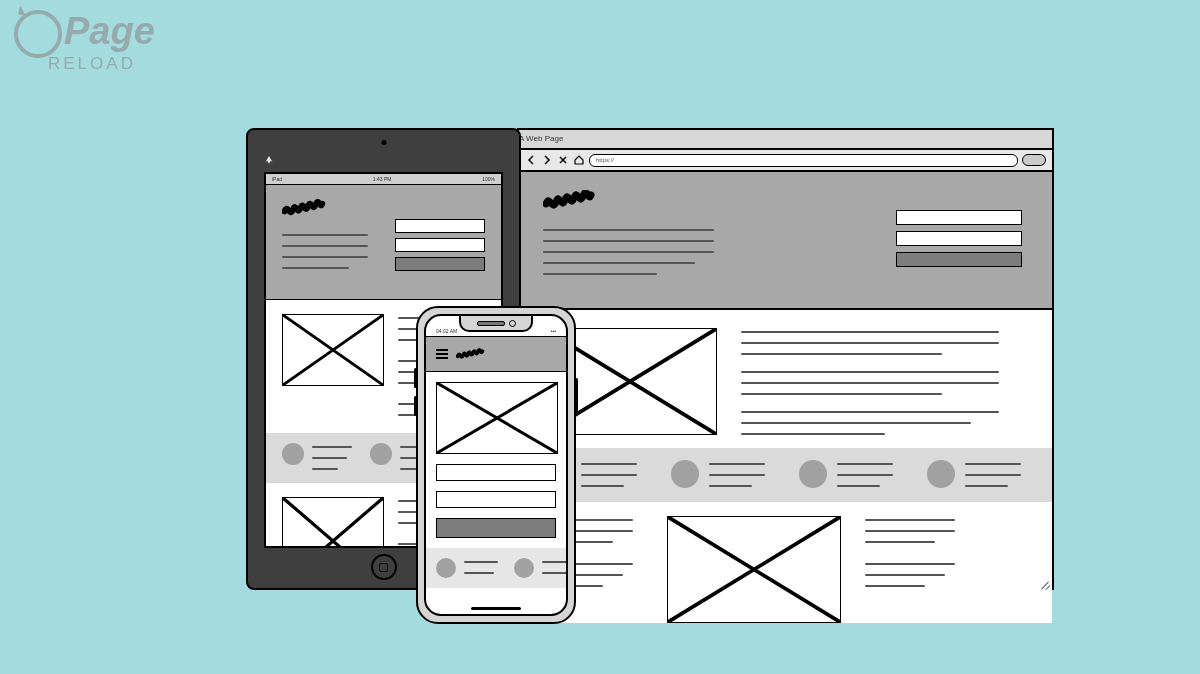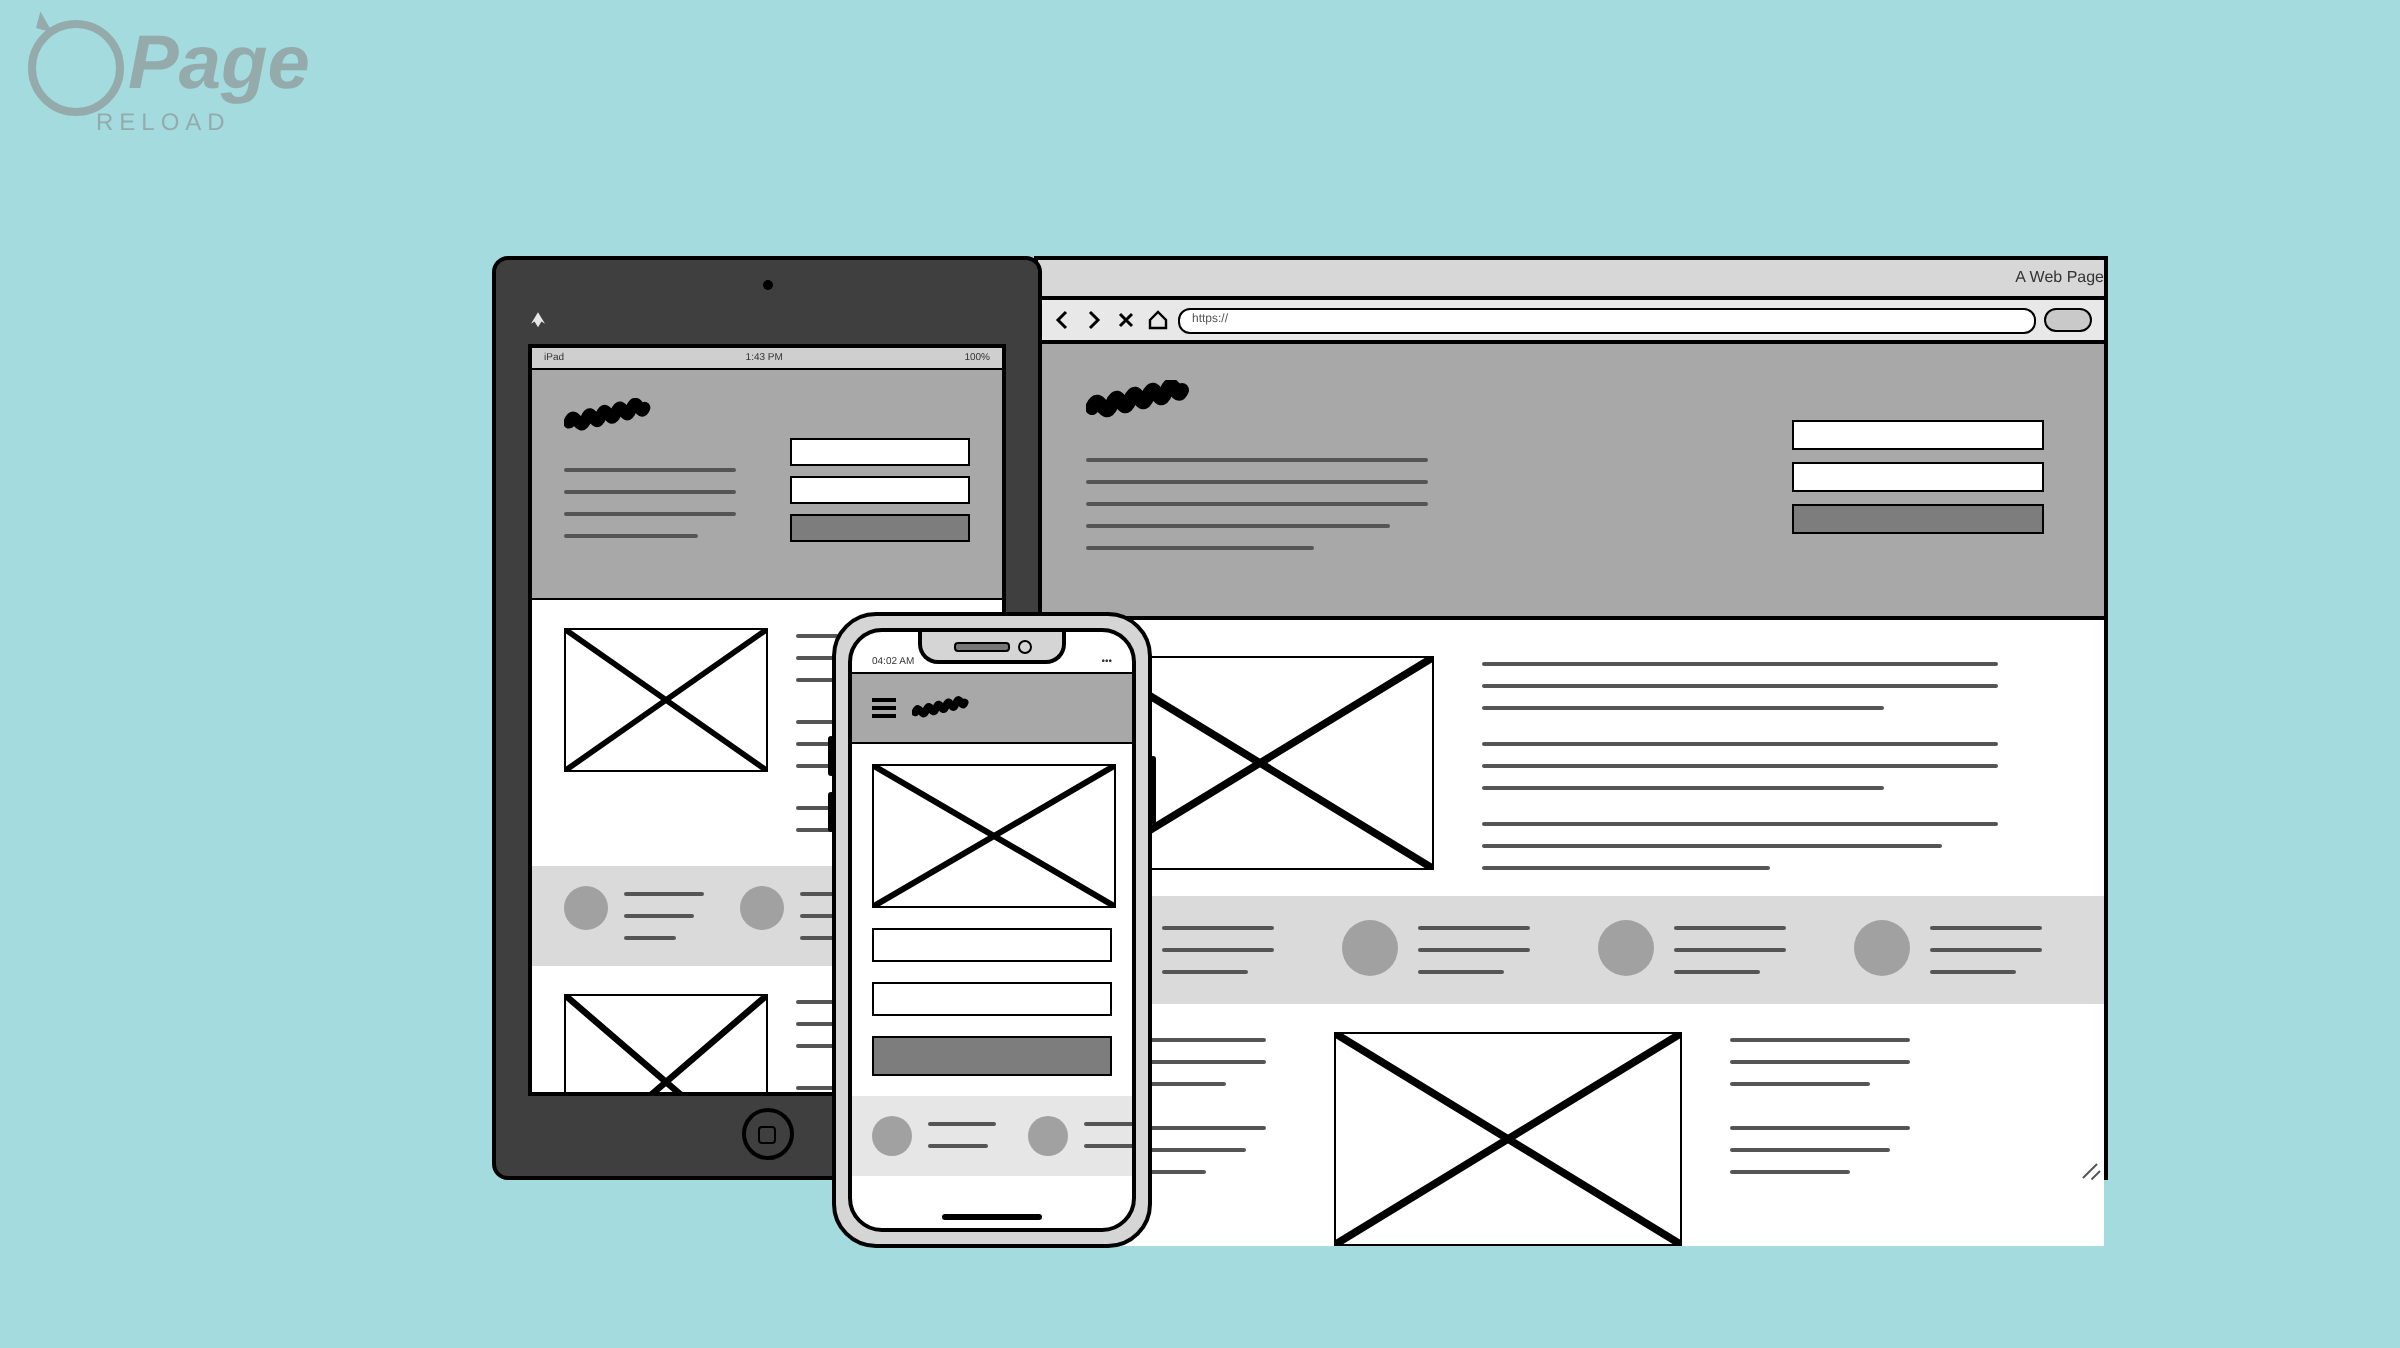--- a/index.html
+++ b/index.html
@@ -2,38 +2,38 @@
 <html><head>
 <meta charset="utf-8">
 <style>
   html,body{margin:0;padding:0;width:1200px;height:674px;background:#A3DBDE;font-family:Helvetica,Arial,sans-serif;overflow:hidden;}
   .stage{position:relative;width:1200px;height:674px;}
   
   .brand{position:absolute;left:14px;top:10px;color:#8E9191;opacity:.65;}
   .brand-top{font-size:38px;font-weight:600;font-style:italic;line-height:1;}
   .brand-d{display:inline-block;width:40px;height:40px;border:4px solid #8E9191;border-radius:50%;position:relative;vertical-align:middle;margin-right:2px;}
   .brand-d:before{content:"";position:absolute;left:-6px;top:-6px;border:6px solid transparent;border-right-color:#8E9191;transform:rotate(-30deg);}
-  .brand-sub{font-size:12px;letter-spacing:3px;margin-top:-4px;margin-left:34px;}
+  .brand-sub{font-size:17px;letter-spacing:3px;margin-top:-4px;margin-left:34px;}
   
   .tline{height:2px;background:#555;margin:3px 0;border-radius:1px;}
   .tblock{display:flex;flex-direction:column;gap:3px;}
   
   .xbox{background:#fff;border:1.5px solid #000;position:relative;}
   .xbox svg{position:absolute;inset:0;width:100%;height:100%;}
   
   .scribble{width:62px;height:20px;}
   .scribble path{stroke:#000;stroke-width:7;stroke-linecap:round;fill:none;}
   
   .avatar{width:28px;height:28px;border-radius:50%;background:#A1A1A1;}
   
   .field{border:1.5px solid #000;background:#fff;height:13px;}
   .btn{border:1.5px solid #000;background:#7D7D7D;height:13px;}
   
   .browser{position:absolute;left:517px;top:128px;width:533px;height:458px;border:2px solid #000;background:#E1E1E1;}
-  .br-titlebar{height:18px;background:#D7D7D7;border-bottom:2px solid #000;text-align:right;font-size:8px;line-height:18px;color:#333;}
+  .br-titlebar{height:18px;background:#D7D7D7;border-bottom:2px solid #000;text-align:left;font-size:8px;line-height:18px;color:#333;}
   .br-toolbar{height:20px;border-bottom:2px solid #000;display:flex;align-items:center;padding:0 6px;gap:4px;background:#E8E8E8;}
   .tb-ico{width:12px;height:12px;display:flex;align-items:center;justify-content:center;}
   .url{flex:1;height:11px;border:1.5px solid #000;border-radius:6px;background:#fff;font-size:6px;padding:0 6px;line-height:11px;color:#555;}
   .pill{width:22px;height:10px;border:1.5px solid #000;border-radius:6px;background:#C9C9C9;}
   .br-body{position:relative;height:calc(100% - 40px);}
   .br-hero{height:118px;background:#A8A8A8;border-bottom:2px solid #000;padding:18px 24px 0;position:relative;}
   .br-hero .para{position:absolute;left:24px;top:54px;width:190px;}
   .br-form{position:absolute;right:30px;top:38px;width:126px;display:flex;flex-direction:column;gap:6px;}
   .br-content{background:#fff;padding:18px 24px 10px;display:flex;gap:24px;align-items:flex-start;}
   .br-content .xbox{width:172px;height:105px;}

